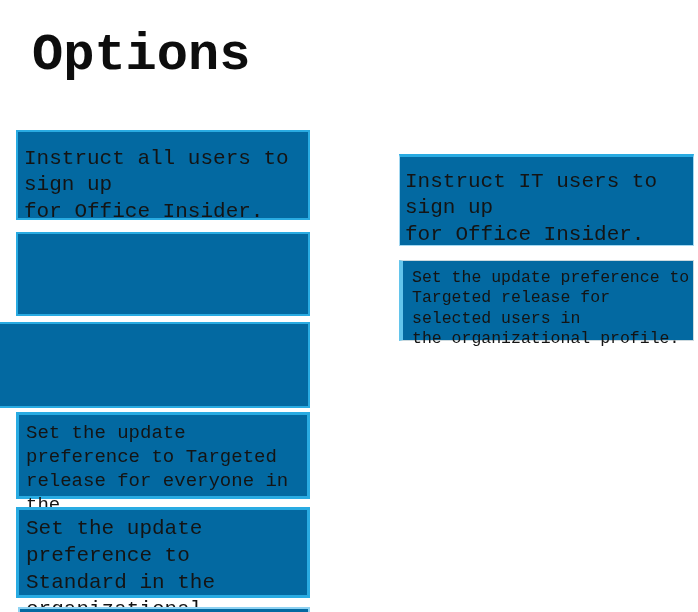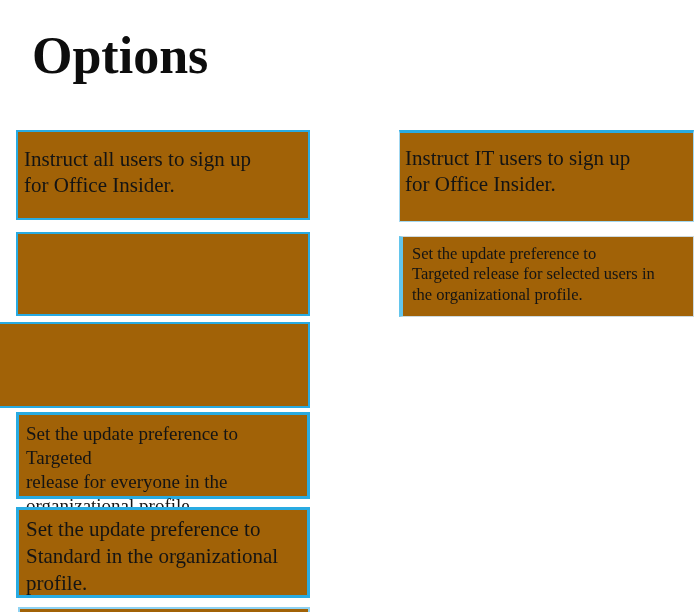--- a/index.html
+++ b/index.html
@@ -6,39 +6,39 @@
     margin: 0;
     padding: 0;
     background: #ffffff;
   }
   .canvas {
     position: relative;
     width: 698px;
     height: 612px;
     background: #ffffff;
     overflow: hidden;
-    font-family: Liberation Serif, serif;
+    font-family: Liberation Mono, monospace;
     color: #111111;
   }
   .col-title {
     position: absolute;
     font-weight: bold;
     font-size: 52px;
     line-height: 1;
     color: #0d0d0d;
     letter-spacing: 0px;
     white-space: nowrap;
   }
   .title-options { left: 32px; top: 30px; }
   .title-answer  { left: 466px; top: 32px; font-size: 49px; }
 
   .box {
     position: absolute;
     box-sizing: border-box;
-    background: #a16207;
+    background: #0369a1;
   }
   .box-text {
     white-space: pre-line;
     color: #141414;
   }
 
   
   .opt {
     left: 16px;
     width: 294px;
@@ -55,20 +55,21 @@
     top: 607px;
     height: 12px;
     border: 2px solid #8ed2f2;
     border-bottom: none;
   }
 
   
   .ans {
     left: 399px;
     width: 295px;
+    margin-top: 24px;
   }
   .ans-1 {
     top: 130px;
     height: 92px;
     border: 1px solid #a3d8f1;
     border-top: 3px solid #29abe2;
     padding: 12px 2px 0 5px;
     font-size: 21px;
     line-height: 1.25;
   }

